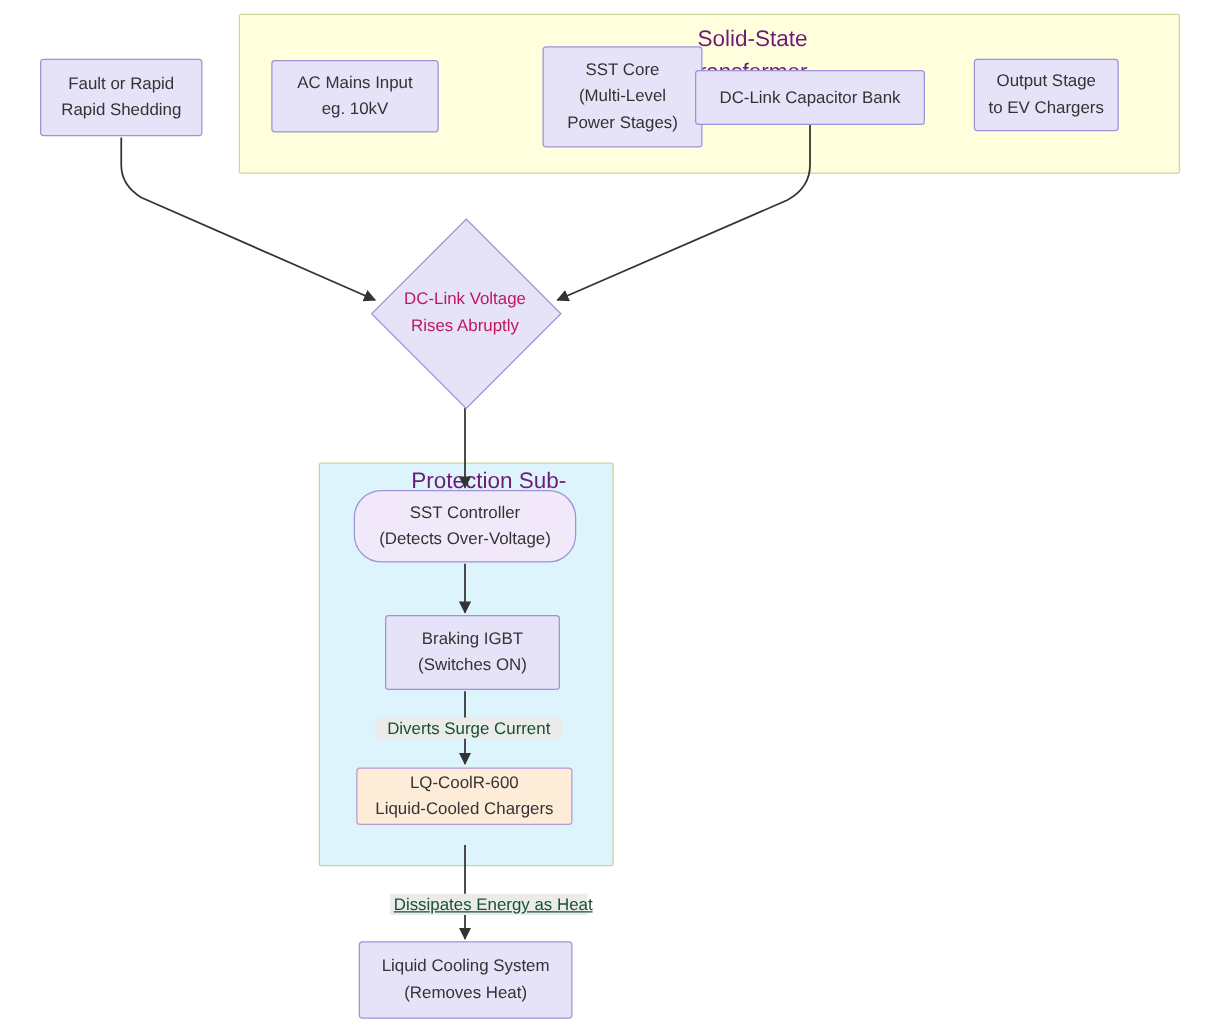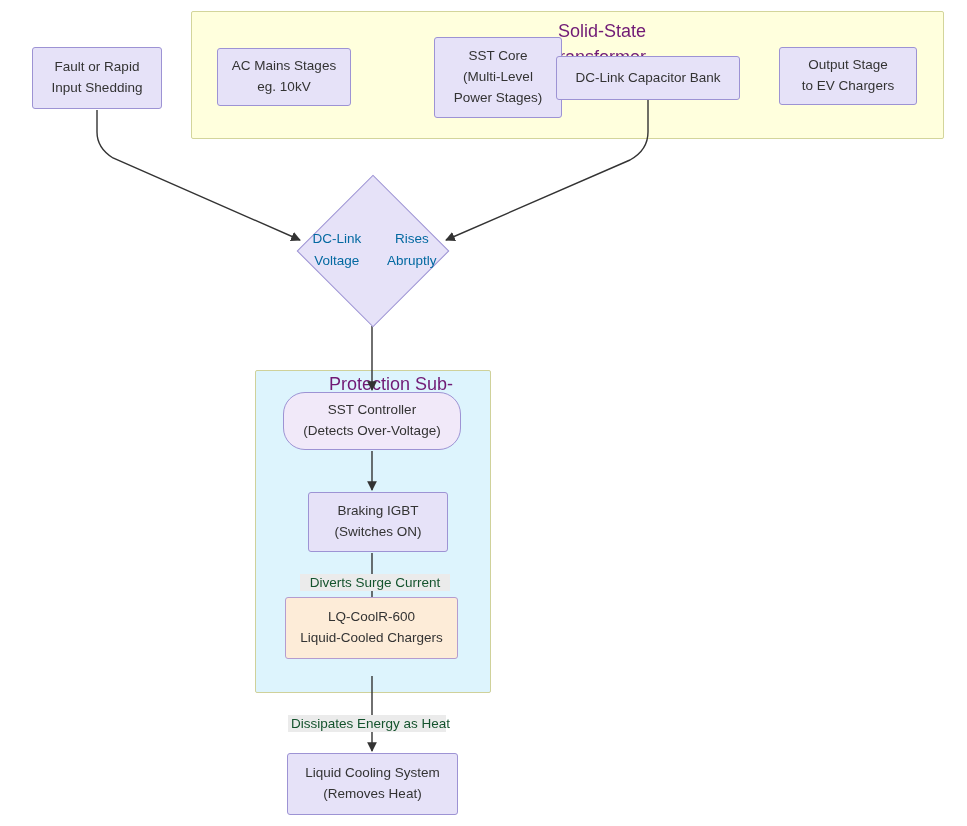--- a/index.html
+++ b/index.html
@@ -91,27 +91,27 @@
     transform: rotate(45deg);
     transform-origin: center center;
   }
   .diamond-label {
     position: absolute;
     left: 0;
     top: 0;
     width: 150px;
     height: 150px;
     display: flex;
-    flex-direction: row;
+    flex-direction: column;
     align-items: center;
     justify-content: center;
-    text-align: center;
+    text-align: right;
     font-size: 13.5px;
     line-height: 1.6;
-    color: #0369a1;
+    color: #be185d;
   }
   .edge-label {
     position: absolute;
     font-size: 13.5px;
     color: #14532d;
     background: #ebebeb;
     padding: 1px 3px;
     white-space: nowrap;
     text-align: center;
   }
@@ -147,39 +147,39 @@
 
     <path d="M 372,451 L 372,490" fill="none" stroke="#333333" stroke-width="1.4" marker-end="url(#arrow)"></path>
 
     <path d="M 372,553 L 372,611" fill="none" stroke="#333333" stroke-width="1.4" marker-end="url(#arrow)"></path>
 
     <path d="M 372,676 L 372,751" fill="none" stroke="#333333" stroke-width="1.4" marker-end="url(#arrow)"></path>
   </svg>
 
   <div class="node" style="left:32px; top:47px; width:130px; height:62px;text-align:center;">
     <span class="line">Fault or Rapid</span>
-    <span class="line">Input Shedding</span>
+    <span class="line">Rapid Shedding</span>
   </div>
 
   <div class="node" style="left:217px; top:48px; width:134px; height:58px;">
-    <span class="line">AC Mains Stages</span>
+    <span class="line">AC Mains Input</span>
     <span class="line">eg. 10kV</span>
   </div>
 
   <div class="node" style="left:390px; top:37px; width:128px; height:81px;margin-left:44px;">
     <span class="line">SST Core</span>
     <span class="line">(Multi-Level</span>
     <span class="line">Power Stages)</span>
   </div>
 
   <div class="node" style="left:556px; top:56px; width:184px; height:44px;">
     <span class="line">DC-Link Capacitor Bank</span>
   </div>
 
-  <div class="node" style="left:779px; top:47px; width:138px; height:58px;">
+  <div class="node" style="left:779px; top:47px; width:116px; height:58px;">
     <span class="line">Output Stage</span>
     <span class="line">to EV Chargers</span>
   </div>
 
   <div class="diamond-wrap" style="left:297px; top:175px; width:150px; height:150px;">
     <div class="diamond-shape" style="left:22px; top:22px;"></div>
     <div class="diamond-label">
       <span class="line">DC-Link Voltage</span>
       <span class="line">Rises Abruptly</span>
     </div>
@@ -192,26 +192,26 @@
 
   <div class="node" style="left:308px; top:492px; width:140px; height:60px;">
     <span class="line">Braking IGBT</span>
     <span class="line">(Switches ON)</span>
   </div>
 
   <div class="edge-label" style="left:300px; top:574px; width:144px;">
     <span>Diverts Surge Current</span>
   </div>
 
-  <div class="node resistor" style="left:285px; top:597px; width:173px; height:62px;">
+  <div class="node resistor" style="left:285px; top:614px; width:173px; height:46px;">
     <span class="line">LQ-CoolR-600</span>
     <span class="line">Liquid-Cooled Chargers</span>
   </div>
 
-  <div class="edge-label" style="left:288px; top:715px; width:152px;">
+  <div class="edge-label" style="left:312px; top:715px; width:152px;text-decoration:underline;">
     <span>Dissipates Energy as Heat</span>
   </div>
 
   <div class="node" style="left:287px; top:753px; width:171px; height:62px;">
     <span class="line">Liquid Cooling System</span>
     <span class="line">(Removes Heat)</span>
   </div>
 
 </div>
 

